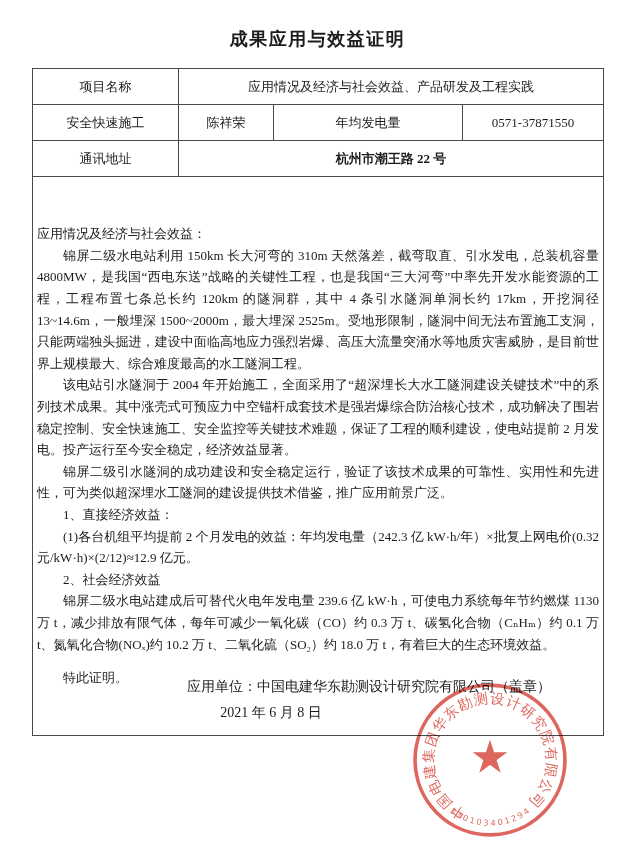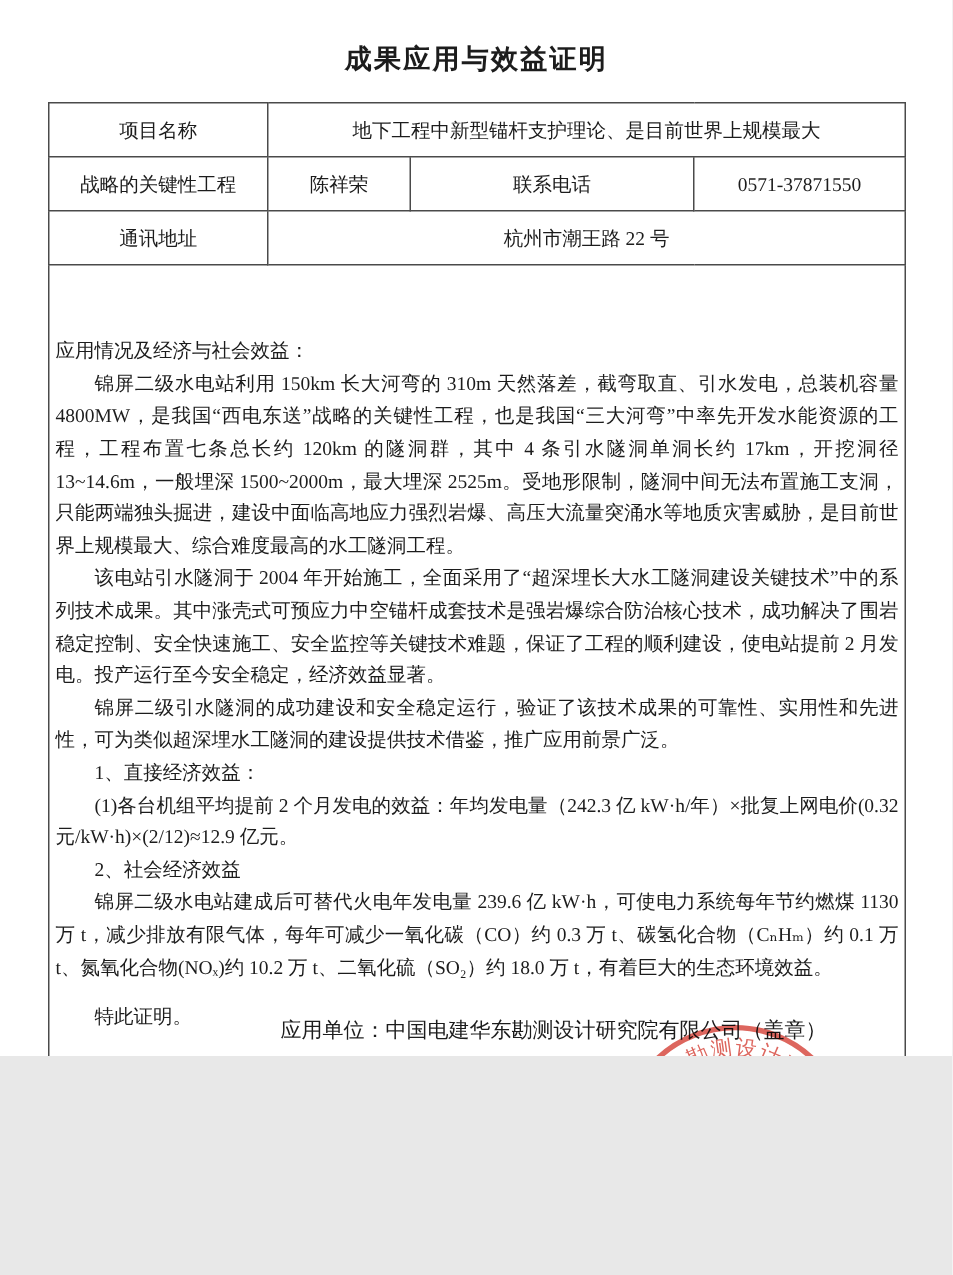--- a/index.html
+++ b/index.html
@@ -1,20 +1,20 @@
 <!DOCTYPE html>
 <html><head>
 <meta charset="utf-8">
 <style>
   * { margin: 0; padding: 0; box-sizing: border-box; }
   html, body { background: #e8e8e8; }
   .page {
     position: relative;
     width: 635px;
-    height: 704px;
+    height: 850px;
     background: #ffffff;
     margin: 0 auto;
     font-family: "Liberation Serif", "DejaVu Serif", serif;
     color: #1c1c1c;
     overflow: hidden;
   }
   .doc-title {
     position: absolute;
     top: 27px;
     left: 0;
@@ -33,21 +33,21 @@
     table-layout: fixed;
   }
   table.info-table td {
     border: 1px solid #4a4a4a;
     font-size: 13px;
     text-align: center;
     vertical-align: middle;
     padding: 2px 4px;
   }
   tr.field-row { height: 36px; }
-  td.bold-val { font-weight: normal; }
+  td.bold-val { font-weight: bold; }
   td.content-cell {
     height: 559px;
     text-align: left;
     vertical-align: top;
     padding: 6px 9px 0 9px;
     position: relative;
   }
   .content-cell p {
     font-size: 13px;
     line-height: 21.6px;
@@ -94,26 +94,26 @@
   <table class="info-table">
     <colgroup>
       <col style="width:146px">
         <col style="width:95px">
         <col style="width:189px">
         <col style="width:141px">
     </colgroup>
     <tbody>
         <tr class="field-row">
       <td>项目名称</td>
-      <td colspan="3">地下工程中新型锚杆支护理论、是目前世界上规模最大</td>
+      <td colspan="3">应用情况及经济与社会效益、产品研发及工程实践</td>
     </tr>
     <tr class="field-row">
-      <td>战略的关键性工程</td>
+      <td>安全快速施工</td>
       <td>陈祥荣</td>
-      <td>联系电话</td>
+      <td>年均发电量</td>
       <td>0571-37871550</td>
     </tr>
     <tr class="field-row">
       <td>通讯地址</td>
       <td colspan="3" class="bold-val">杭州市潮王路 22 号</td>
     </tr>
     <tr>
       <td colspan="4" class="content-cell">
         <p>应用情况及经济与社会效益：</p>
         <p class="indent">锦屏二级水电站利用 150km 长大河弯的 310m 天然落差，截弯取直、引水发电，总装机容量 4800MW，是我国“西电东送”战略的关键性工程，也是我国“三大河弯”中率先开发水能资源的工程，工程布置七条总长约 120km 的隧洞群，其中 4 条引水隧洞单洞长约 17km，开挖洞径 13~14.6m，一般埋深 1500~2000m，最大埋深 2525m。受地形限制，隧洞中间无法布置施工支洞，只能两端独头掘进，建设中面临高地应力强烈岩爆、高压大流量突涌水等地质灾害威胁，是目前世界上规模最大、综合难度最高的水工隧洞工程。</p>

